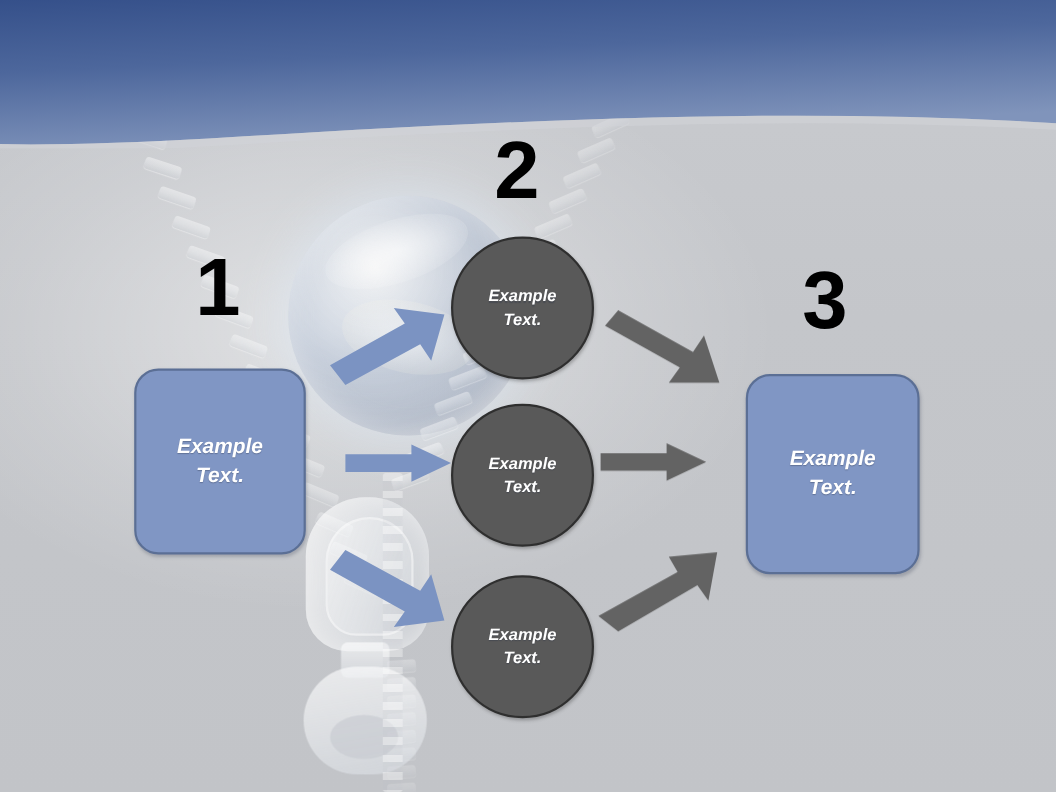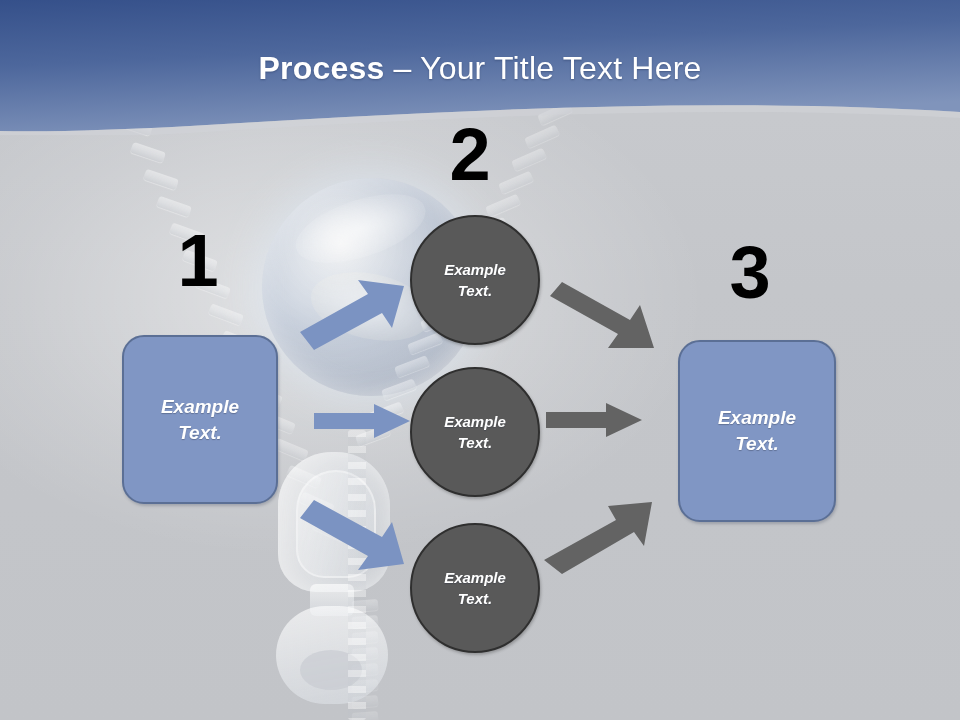--- a/index.html
+++ b/index.html
@@ -297,23 +297,20 @@
       <defs>
         <linearGradient id="hdrGrad" x1="0" y1="0" x2="0.35" y2="1">
           <stop offset="0%" stop-color="#35508a"></stop>
           <stop offset="45%" stop-color="#4d679c"></stop>
           <stop offset="100%" stop-color="#8094bb"></stop>
         </linearGradient>
       </defs>
       <path d="M0,0 L960,0 L960,112 C700,96 420,112 190,126 C118,130 52,132 0,131 Z" fill="url(#hdrGrad)"></path>
       <path d="M0,131 C52,132 118,130 190,126 C420,112 700,96 960,112 L960,118 C700,103 420,119 190,133 C118,137 52,139 0,138 Z" fill="#d2d4d8" opacity="0.55"></path>
     </svg>
-    <div id="title">
-      <span class="t-bold">Process</span><span class="t-light"> – Your Title Text Here</span>
-    </div>
   </div>
 
   <div class="num" style="left:170px; top:224px; width:56px;">1</div>
   <div class="num" style="left:442px; top:118px; width:56px;">2</div>
   <div class="num" style="left:722px; top:236px; width:56px;">3</div>
 
   <div class="bluebox" style="left:122px; top:335px; width:152px; height:165px;">
     <div class="boxtext">Example
 Text.</div>
   </div>

